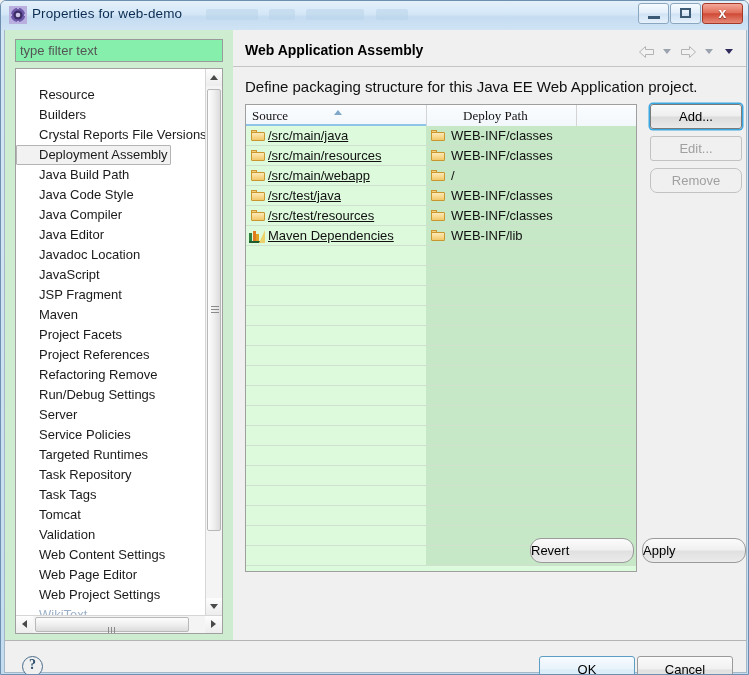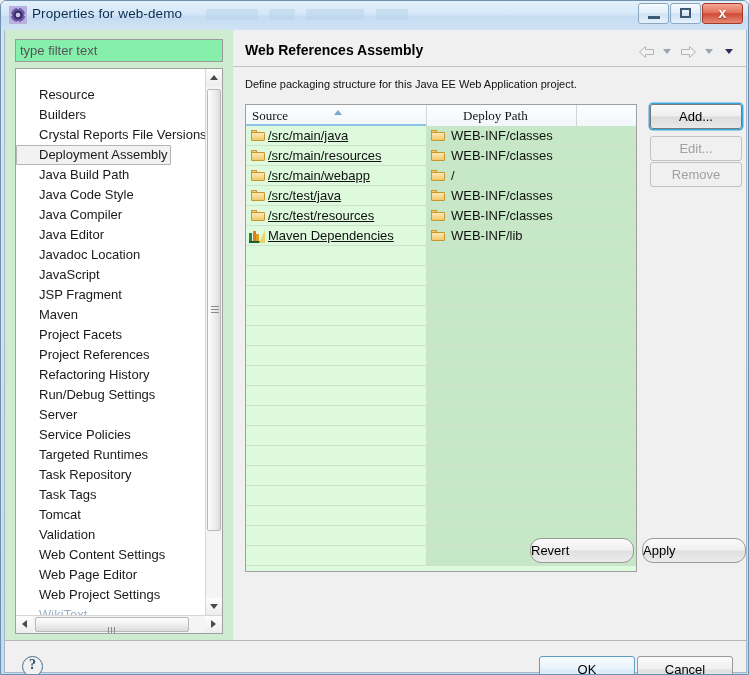--- a/index.html
+++ b/index.html
@@ -278,21 +278,21 @@
   .nav-caret.dark { border-top-color: #2e2b5c; }
   #title-sep {
     position: absolute;
     left: 0px; top: 36px;
     width: 513px; height: 1px;
     background: #c4c4c4;
   }
   #desc {
     position: absolute;
     left: 12px; top: 48px;
-    font-size: 11px;
+    font-size: 15px;
     color: #111;
   }
 
   
   #table-frame {
     position: absolute;
     left: 12px; top: 74px;
     width: 392px; height: 468px;
     box-sizing: border-box;
     border: 1px solid #9f9f9f;
@@ -415,21 +415,21 @@
     border: 1px solid #7a7a7a;
     color: #000;
     box-shadow: 0 0 0 1.5px #3aa7e0;
   }
   #btn-edit, #btn-remove {
     background: #f0f0f0;
     border: 1px solid #c2c2c2;
     color: #a0a0a0;
   }
   #btn-edit { top: 106px; }
-  #btn-remove { top: 132px; }
+  #btn-remove { top: 138px; border-radius: 7px; }
 
   
   .botbtn {
     position: absolute;
     width: 104px; height: 25px;
     box-sizing: border-box;
     font-family: "Liberation Sans", sans-serif;
     font-size: 13px;
     line-height: 23px;
     color: #000;
@@ -548,21 +548,21 @@
             <div class="tree-item"><span>Java Build Path</span></div>
             <div class="tree-item"><span>Java Code Style</span></div>
             <div class="tree-item"><span>Java Compiler</span></div>
             <div class="tree-item"><span>Java Editor</span></div>
             <div class="tree-item"><span>Javadoc Location</span></div>
             <div class="tree-item"><span>JavaScript</span></div>
             <div class="tree-item"><span>JSP Fragment</span></div>
             <div class="tree-item"><span>Maven</span></div>
             <div class="tree-item"><span>Project Facets</span></div>
             <div class="tree-item"><span>Project References</span></div>
-            <div class="tree-item"><span>Refactoring History</span></div>
+            <div class="tree-item"><span>Refactoring Remove</span></div>
             <div class="tree-item"><span>Run/Debug Settings</span></div>
             <div class="tree-item"><span>Server</span></div>
             <div class="tree-item"><span>Service Policies</span></div>
             <div class="tree-item"><span>Targeted Runtimes</span></div>
             <div class="tree-item"><span>Task Repository</span></div>
             <div class="tree-item"><span>Task Tags</span></div>
             <div class="tree-item"><span>Tomcat</span></div>
             <div class="tree-item"><span>Validation</span></div>
             <div class="tree-item"><span>Web Content Settings</span></div>
             <div class="tree-item"><span>Web Page Editor</span></div>
@@ -595,21 +595,21 @@
           </div>
           <div class="hsb-arrow" style="right:0;">
             <div class="tri tri-right" style="position:absolute;left:6px;top:4px;"></div>
           </div>
         </div>
       </div>
     </div>
 
     <div id="rightpane">
 
-      <div id="page-title">Web References Assembly</div>
+      <div id="page-title">Web Application Assembly</div>
 
       <div id="nav-icons">
         <svg class="nav-arrow" width="17" height="14" viewBox="0 0 17 14">
           <path d="M7.5 1.5 L1.5 7 L7.5 12.5 L7.5 9.5 L15.5 9.5 L15.5 4.5 L7.5 4.5 Z" fill="#f2f2f2" stroke="#b3b3b3" stroke-width="1"></path>
         </svg>
         <span class="nav-caret"></span>
         <svg class="nav-arrow" width="17" height="14" viewBox="0 0 17 14">
           <path d="M9.5 1.5 L15.5 7 L9.5 12.5 L9.5 9.5 L1.5 9.5 L1.5 4.5 L9.5 4.5 Z" fill="#f2f2f2" stroke="#b3b3b3" stroke-width="1"></path>
         </svg>
         <span class="nav-caret"></span>

